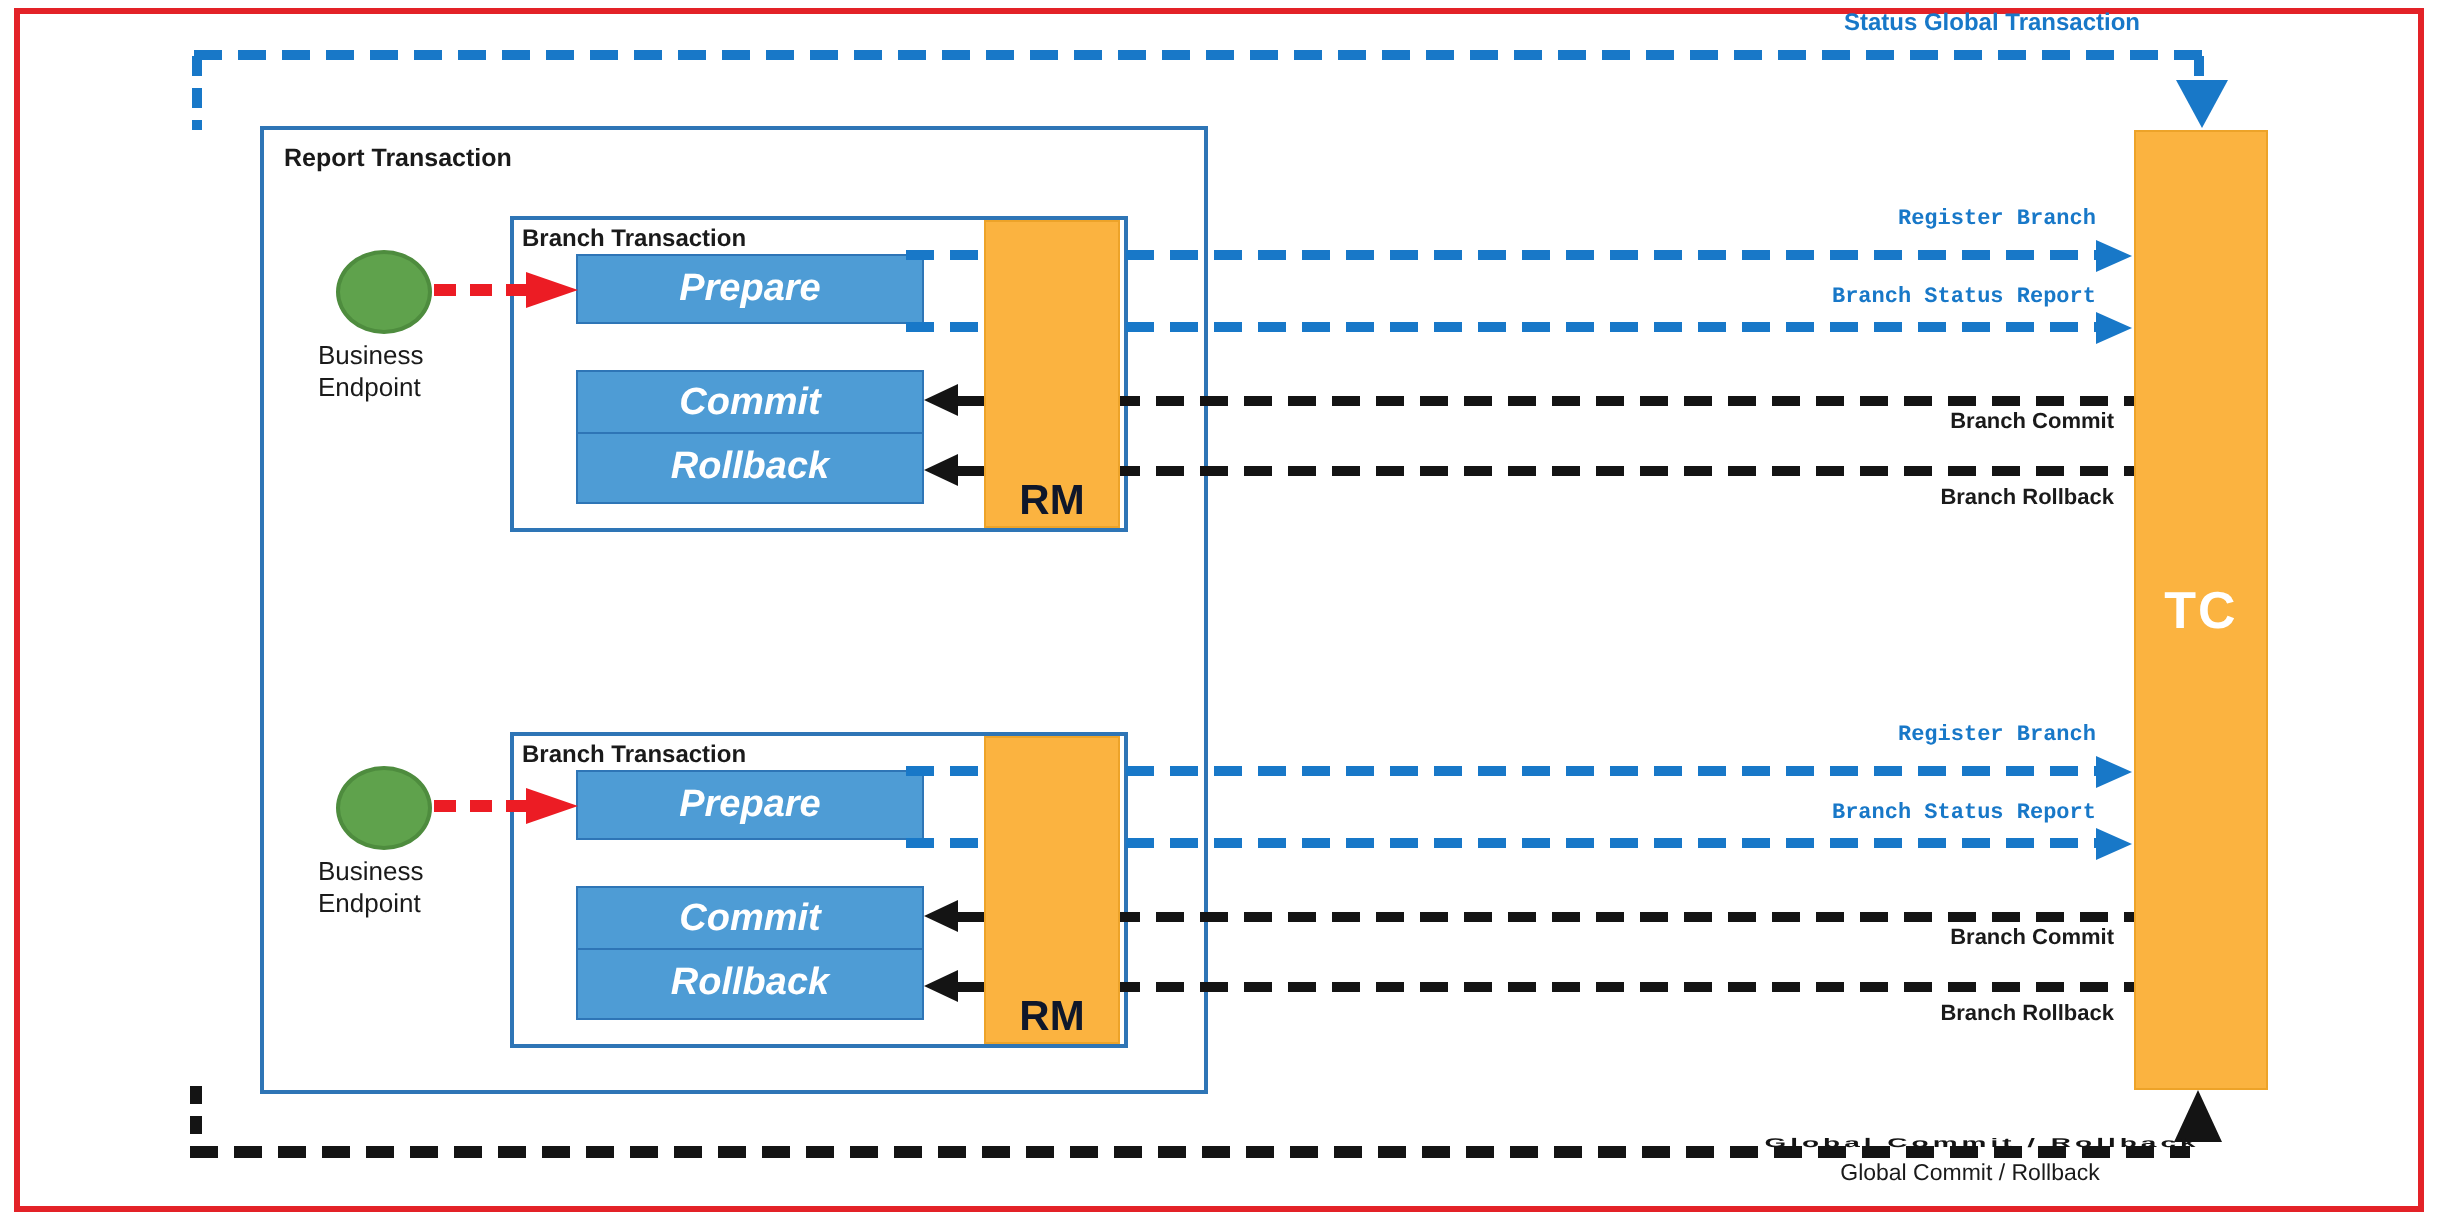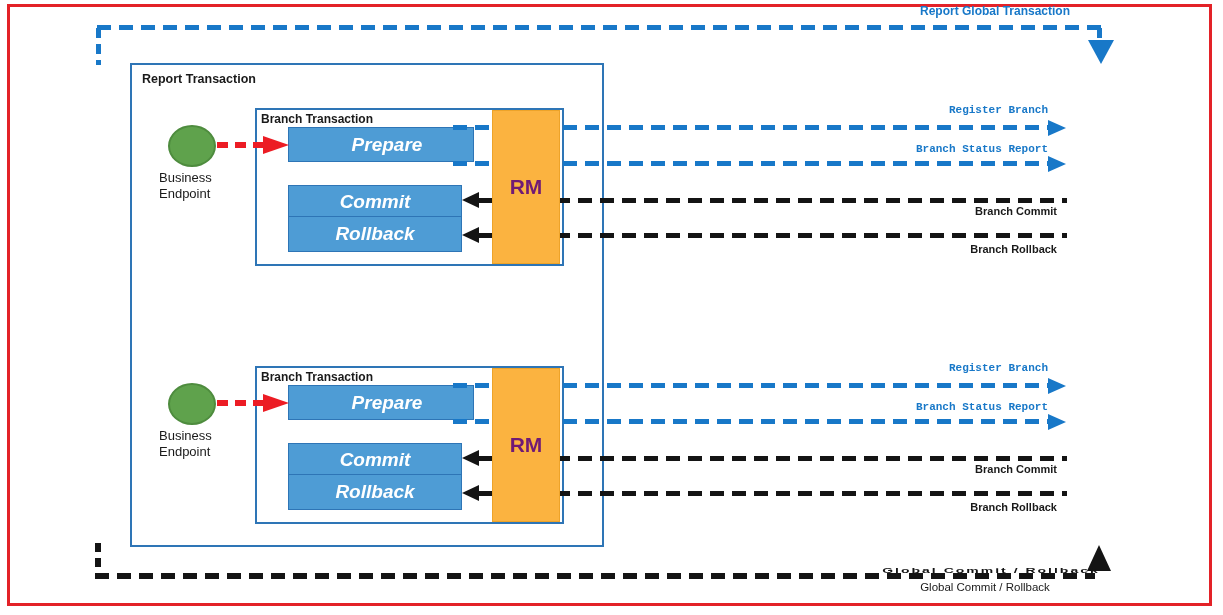--- a/index.html
+++ b/index.html
@@ -20,27 +20,27 @@
   .gbox{left:130px;top:63px;width:470px;height:480px;border:2px solid #2e75b6;z-index:1;background:transparent;}
   .glabel{position:absolute;left:10px;top:7px;font-size:12.5px;font-weight:bold;color:#1a1a1a;}
   .branch{position:absolute;left:0;top:0;width:1223px;height:615px;z-index:2;}
   .branch.b2{transform:translateY(258px);}
   .bbox{left:255px;top:108px;width:305px;height:154px;border:2px solid #2e75b6;background:#ffffff;z-index:1;}
   .blabel{position:absolute;left:4px;top:2px;font-size:12px;font-weight:bold;color:#1a1a1a;white-space:nowrap;}
 
   
   .step{width:172px;left:288px;background:#4e9cd5;border:1px solid #2e75b6;z-index:3;display:flex;align-items:center;justify-content:center;
         color:#ffffff;font-style:italic;font-weight:bold;font-size:19px;}
-  .prepare{top:127px;height:33px;padding-left:12px;}
+  .prepare{top:127px;height:33px;}
   .commit{top:185px;height:32px;}
   .rollback{top:216px;height:34px;font-style:italic;}
 
   
   .rm{left:492px;top:110px;width:66px;height:152px;background:#fbb340;border:1px solid #eda329;z-index:5;
-      display:flex;align-items:center;justify-content:center;color:#701a75;font-weight:bold;font-size:21px;}
+      display:flex;align-items:flex-end;justify-content:center;color:#0f172a;font-weight:bold;font-size:21px;}
 
   
   .circle{left:168px;top:125px;width:44px;height:38px;border-radius:50%;background:#5fa24c;border:2px solid #4e8c3e;z-index:3;}
   .eplabel{left:159px;top:170px;font-size:13px;font-weight:normal;line-height:16px;z-index:3;color:#1a1a1a;}
 
   
   .hdash-blue{height:5px;background:repeating-linear-gradient(90deg,#1878c8 0 14px,transparent 14px 22px);z-index:4;}
   .vdash-blue{width:5px;background:repeating-linear-gradient(180deg,#1878c8 0 10px,transparent 10px 16px);z-index:4;}
   .hdash-black{height:5px;background:repeating-linear-gradient(90deg,#141414 0 14px,transparent 14px 22px);z-index:4;}
   .vdash-black{width:6px;background:repeating-linear-gradient(180deg,#141414 0 9px,transparent 9px 15px);z-index:4;}
@@ -69,21 +69,21 @@
 <body>
 
 <div class="canvas">
 
   <div class="abs red-frame"></div>
 
   <div class="abs gbox">
     <div class="glabel">Report Transaction</div>
   </div>
 
-  <div class="abs begin-label">Report Global Transaction</div>
+  <div class="abs begin-label">Status Global Transaction</div>
   <div class="abs hdash-blue" style="left:97px;top:25px;width:1006px;"></div>
   <div class="abs vdash-blue" style="left:96px;top:28px;height:37px;"></div>
   <div class="abs vdash-blue" style="left:1097px;top:28px;height:14px;"></div>
   <div class="abs tri tri-down-blue" style="left:1088px;top:40px;"></div>
 
   <div class="abs vdash-black" style="left:95px;top:543px;height:33px;"></div>
   <div class="abs hdash-black" style="left:95px;top:573px;width:1000px;height:6px;"></div>
   <div class="abs tri tri-up-black" style="left:1087px;top:545px;"></div>
   <div class="abs garble">Global Commit / Rollback</div>
   <div class="abs gcr-label">Global Commit / Rollback</div>
@@ -171,14 +171,17 @@
     <div class="abs hdash-black" style="left:490px;top:233px;width:577px;"></div>
     <div class="abs hsolid-black" style="left:476px;top:233px;width:22px;"></div>
     <div class="abs tri tri-left-black" style="left:462px;top:227px;"></div>
     <div class="abs flabel black ralign" style="left:857px;top:243px;">Branch Rollback</div>
 
     <div class="abs rm">
         <span>RM</span>
       </div>
   </div>
 
+  <div class="abs actor tc">
+      <span>TC</span>
+    </div>
 
 </div>
 
 </body></html>

